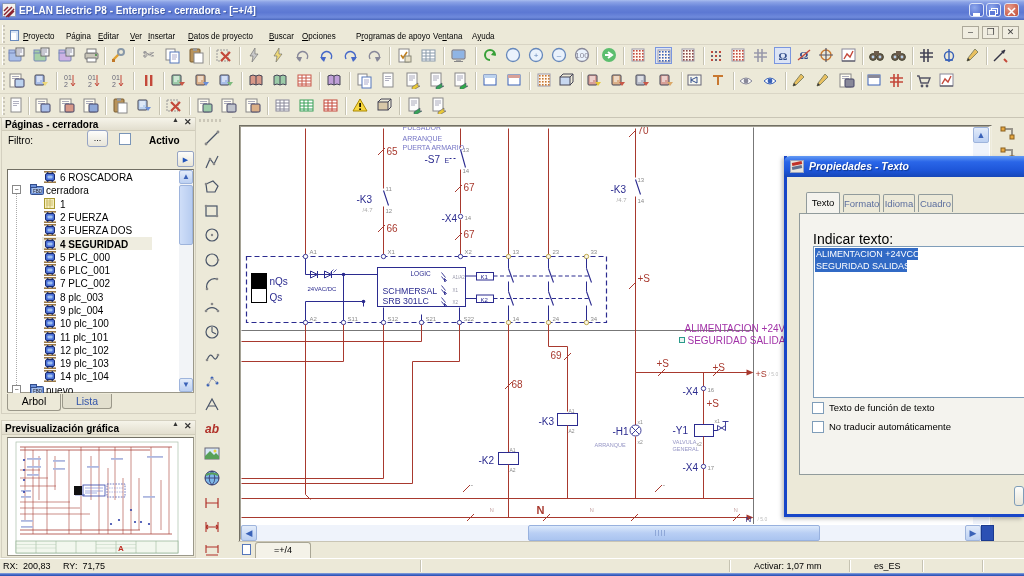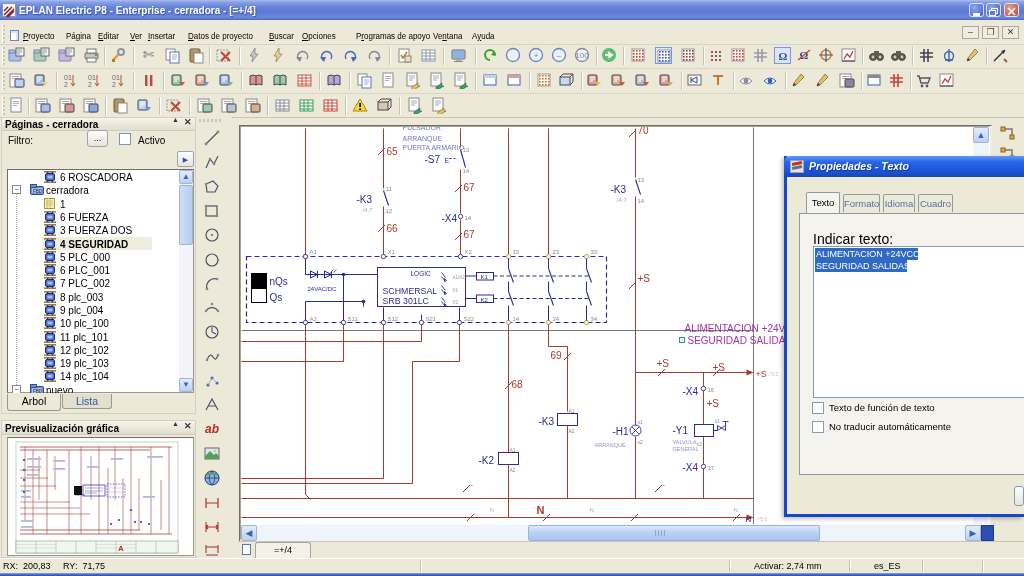--- a/index.html
+++ b/index.html
@@ -606,21 +606,21 @@
     </svg></div>
 
 <div class="abs" style="left:1px;top:117px;width:195px;height:297px;background:#ECE9D8;border:1px solid #D4D0C0;"></div>
 <div class="abs" style="left:2px;top:118px;width:193px;height:13px;background:linear-gradient(180deg,#F6F4EA,#E2DECE);border-bottom:1px solid #D0CCBA;"></div>
 <div class="tt" style="left:5px;top:119px;font-size:10px;color:#000;font-weight:bold;">Páginas - cerradora</div>
 <div class="tt" style="left:172px;top:116px;font-size:7px;color:#333;font-weight:normal;">▲</div>
 <div class="tt" style="left:184px;top:117px;font-size:9px;color:#333;font-weight:bold;">✕</div>
 <div class="tt" style="left:8px;top:135px;font-size:10px;color:#000;font-weight:normal;">Filtro:</div>
 <div class="abs" style="left:87px;top:130px;width:21px;height:17px;background:linear-gradient(180deg,#FDFDFB,#E8E5D8);border:1px solid #96A4C4;border-radius:3px;text-align:center;font-size:9px;line-height:14px;">...</div>
 <div class="abs" style="left:119px;top:133px;width:12px;height:12px;background:#fff;border:1px solid #7A95B8;"></div>
-<div class="tt" style="left:138px;top:135px;font-size:10px;color:#000;font-weight:normal;">Activo</div>
+<div class="tt" style="left:149px;top:135px;font-size:10px;color:#000;font-weight:bold;">Activo</div>
 <div class="abs" style="left:177px;top:151px;width:17px;height:16px;background:linear-gradient(180deg,#FDFDFB,#E8E5D8);border:1px solid #96A4C4;border-radius:2px;color:#2255BB;font-size:7px;text-align:center;line-height:15px;">▶</div>
 <div class="abs" style="left:7px;top:169px;width:187px;height:224px;background:#fff;border:1px solid #9B988A;border-top-color:#716F64;border-left-color:#716F64;"></div>
 <div class="abs" style="left:179px;top:170px;width:14px;height:222px;background:#F2F4F7;"></div>
 <div class="abs" style="left:179px;top:170px;width:14px;height:14px;background:linear-gradient(180deg,#E3ECFA,#BCD0F2);border:1px solid #9EB4DC;border-radius:2px;color:#3A62B8;font-size:8px;text-align:center;line-height:12px;">▲</div>
 <div class="abs" style="left:179px;top:185px;width:14px;height:60px;background:linear-gradient(90deg,#CFDEF8,#B7CCF0);border:1px solid #9EB4DC;border-radius:2px;"></div>
 <div class="abs" style="left:179px;top:378px;width:14px;height:14px;background:linear-gradient(180deg,#E3ECFA,#BCD0F2);border:1px solid #9EB4DC;border-radius:2px;color:#3A62B8;font-size:8px;text-align:center;line-height:12px;">▼</div>
 <div class="abs" style="left:16px;top:190px;width:1px;height:206px;background:repeating-linear-gradient(180deg,#AAA 0 1px,transparent 1px 2px);"></div>
 <svg style="position:absolute;left:44px;top:171px" width="14" height="12" viewBox="0 0 14 12">
     <rect x="0" y="0" width="12" height="1.6" fill="#9A7A48"></rect>
     <rect x="0" y="10.4" width="12" height="1.6" fill="#9A7A48"></rect>
@@ -644,21 +644,21 @@
   </svg>
 <div class="tt" style="left:60px;top:199px;font-size:10px;color:#000;font-weight:normal;">1</div>
 <svg style="position:absolute;left:44px;top:211px" width="14" height="12" viewBox="0 0 14 12">
     <rect x="0" y="0" width="12" height="1.6" fill="#9A7A48"></rect>
     <rect x="0" y="10.4" width="12" height="1.6" fill="#9A7A48"></rect>
     <rect x="3" y="1" width="1.4" height="10" fill="#30407A"></rect>
     <rect x="7.6" y="1" width="1.4" height="10" fill="#30407A"></rect>
     <rect x="1.5" y="2.5" width="9" height="7" rx="1.5" fill="#4A70D8" stroke="#1A2A6A"></rect>
     <rect x="3.5" y="4.5" width="5" height="3" rx="1" fill="#9FC0F0"></rect>
   </svg>
-<div class="tt" style="left:60px;top:212px;font-size:10px;color:#000;font-weight:normal;">6 FUERZA</div>
+<div class="tt" style="left:60px;top:212px;font-size:10px;color:#000;font-weight:normal;">2 FUERZA</div>
 <svg style="position:absolute;left:44px;top:224px" width="14" height="12" viewBox="0 0 14 12">
     <rect x="0" y="0" width="12" height="1.6" fill="#9A7A48"></rect>
     <rect x="0" y="10.4" width="12" height="1.6" fill="#9A7A48"></rect>
     <rect x="3" y="1" width="1.4" height="10" fill="#30407A"></rect>
     <rect x="7.6" y="1" width="1.4" height="10" fill="#30407A"></rect>
     <rect x="1.5" y="2.5" width="9" height="7" rx="1.5" fill="#4A70D8" stroke="#1A2A6A"></rect>
     <rect x="3.5" y="4.5" width="5" height="3" rx="1" fill="#9FC0F0"></rect>
   </svg>
 <div class="tt" style="left:60px;top:225px;font-size:10px;color:#000;font-weight:normal;">3 FUERZA DOS</div>
 <div class="abs" style="left:42px;top:237px;width:110px;height:13px;background:#EFEDE0;"></div>
@@ -1183,14 +1183,14 @@
 <div class="abs" style="left:812px;top:421px;width:12px;height:12px;background:#fff;border:1px solid #7F9DB9;z-index:4;"></div>
 <div class="tt" style="left:829px;top:421px;font-size:9.5px;color:#000;font-weight:normal;z-index:4">No traducir automáticamente</div>
 <div class="abs" style="left:1014px;top:486px;width:10px;height:20px;background:linear-gradient(180deg,#FDFDFB,#E8E5D8);border:1px solid #7F9DB9;border-radius:3px;z-index:4;"></div>
 <div class="abs" style="left:0;top:558px;width:1024px;height:15px;background:#ECE9D8;border-top:1px solid #fff;"></div>
 <div class="tt" style="left:3px;top:561px;font-size:9px;color:#000;font-weight:normal;">RX:  200,83     RY:  71,75</div>
 <div class="abs" style="left:420px;top:560px;width:2px;height:12px;border-left:1px solid #C6C3B2;border-right:1px solid #fff;"></div>
 <div class="abs" style="left:729px;top:560px;width:2px;height:12px;border-left:1px solid #C6C3B2;border-right:1px solid #fff;"></div>
 <div class="abs" style="left:849px;top:560px;width:2px;height:12px;border-left:1px solid #C6C3B2;border-right:1px solid #fff;"></div>
 <div class="abs" style="left:922px;top:560px;width:2px;height:12px;border-left:1px solid #C6C3B2;border-right:1px solid #fff;"></div>
 <div class="abs" style="left:982px;top:560px;width:2px;height:12px;border-left:1px solid #C6C3B2;border-right:1px solid #fff;"></div>
-<div class="tt" style="left:754px;top:561px;font-size:9px;color:#000;font-weight:normal;">Activar: 2,74 mm</div>
+<div class="tt" style="left:754px;top:561px;font-size:9px;color:#000;font-weight:normal;">Activar: 1,07 mm</div>
 <div class="tt" style="left:874px;top:561px;font-size:9px;color:#000;font-weight:normal;">es_ES</div>
 <div class="abs" style="left:0;top:573px;width:1024px;height:3px;background:linear-gradient(180deg,#8FA8DC,#3A62C4 60%,#2A50B0);"></div>
 </body></html>

